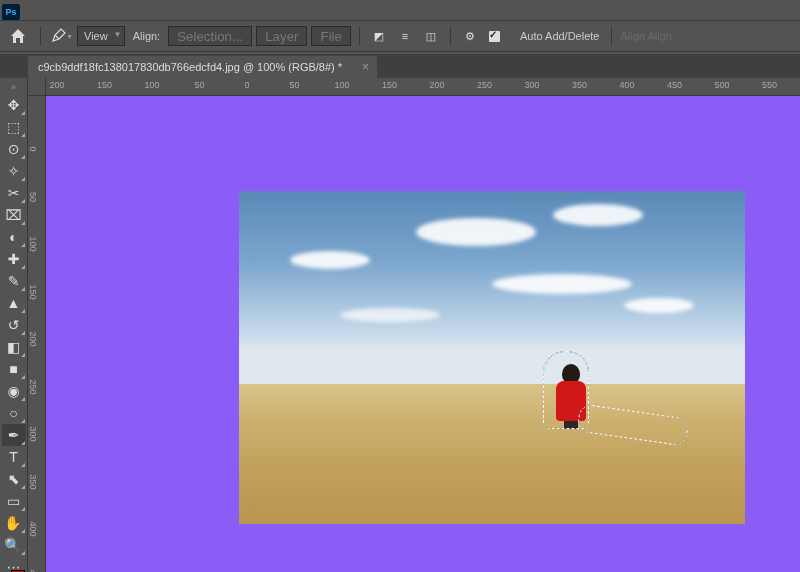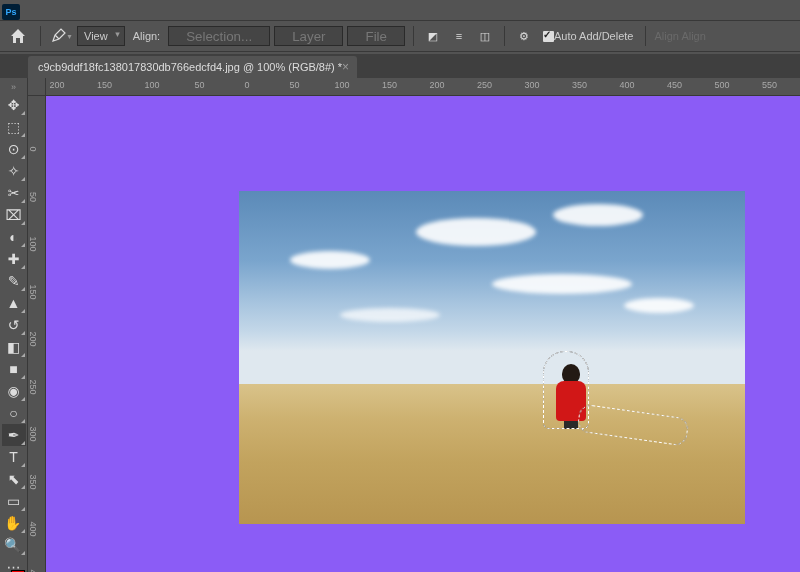--- a/index.html
+++ b/index.html
@@ -6,29 +6,29 @@
 body{width:800px;height:572px;background:#535353;overflow:hidden;position:relative;font-size:11px;color:#ccc}
 .menubar{height:20px;background:#535353;display:flex;align-items:flex-end;padding-left:2px}
 .ps-logo{width:18px;height:16px;background:#001e36;color:#31a8ff;display:inline-flex;align-items:center;justify-content:center;font-weight:bold;font-size:9px;border-radius:2px;margin-right:6px}
 .menubar .menu-item{padding:2px 7px;cursor:pointer;color:#eee}
 .optbar{height:32px;background:#535353;border-top:1px solid #383838;border-bottom:1px solid #383838;display:flex;align-items:center;padding-left:4px;gap:4px}
 .optbar .home{width:28px;height:24px;display:flex;align-items:center;justify-content:center;cursor:pointer}
 .optbar .tool-icon{width:24px;height:24px;display:flex;align-items:center;justify-content:center}
 .dropdown{height:20px;background:#454545;border:1px solid #2a2a2a;padding:2px 16px 2px 6px;position:relative;font-size:11px;display:flex;align-items:center}
 .dropdown::after{content:"▾";position:absolute;right:4px;top:2px;font-size:9px;color:#999}
 .optlabel{color:#ccc;padding:0 4px}
-.optbtn{height:20px;padding:2px 17px;color:#777;background:#454545;border:1px solid #2a2a2a}
+.optbtn{height:20px;padding:2px 8px;color:#777;background:#454545;border:1px solid #2a2a2a}
 .sep{width:1px;height:20px;background:#383838;margin:0 4px}
 .iconbtn{width:22px;height:22px;display:flex;align-items:center;justify-content:center;cursor:pointer;color:#ddd}
-.chk{display:flex;align-items:center;gap:0;padding:0 4px}
+.chk{display:flex;align-items:center;gap:20px;padding:0 4px}
 .chk .box{width:11px;height:11px;background:#ddd;position:relative;border-radius:1px}
 .chk .box::after{content:"✓";position:absolute;top:-2px;left:0;color:#222;font-size:10px;font-weight:bold}
 .dim{color:#6a6a6a}
 .tabbar{height:24px;background:#3f3f3f;display:flex;align-items:flex-end;padding-left:28px;margin-top:2px}
-.tab{background:#535353;padding:4px 8px 4px 10px;font-size:11px;color:#ddd;display:flex;align-items:center;gap:0;border-top-left-radius:3px;border-top-right-radius:3px}
+.tab{background:#535353;padding:4px 8px 4px 10px;font-size:11px;color:#ddd;display:flex;align-items:center;gap:20px;border-top-left-radius:3px;border-top-right-radius:3px}
 .tab .close{color:#999;cursor:pointer;font-size:12px}
 .workspace{position:absolute;top:78px;left:0;right:0;bottom:0;display:flex}
 .toolbar{width:28px;background:#535353;border-right:1px solid #383838;display:flex;flex-direction:column;align-items:center;padding-top:4px}
 .tool{width:24px;height:22px;display:flex;align-items:center;justify-content:center;cursor:pointer;color:#ddd;font-size:14px;position:relative}
 .tool.active{background:#3f3f3f}
 .tool.corner::after{content:"";position:absolute;right:1px;bottom:1px;border:2px solid transparent;border-right-color:#aaa;border-bottom-color:#aaa}
 .swatch{width:22px;height:22px;margin-top:6px;position:relative}
 .swatch .bg{position:absolute;bottom:0;right:0;width:14px;height:14px;background:#e00;border:1px solid #000}
 .canvas-area{flex:1;position:relative;background:#8b5cf6}
 .ruler-h{position:absolute;top:0;left:18px;right:0;height:18px;background:#535353;border-bottom:1px solid #383838;overflow:hidden}

